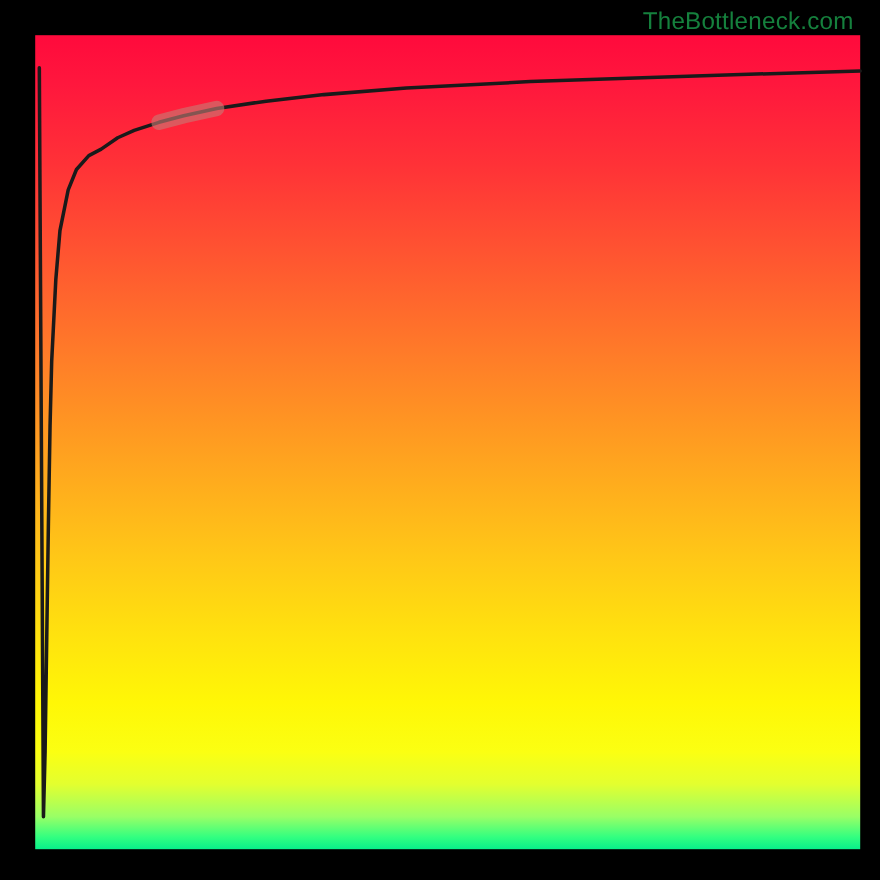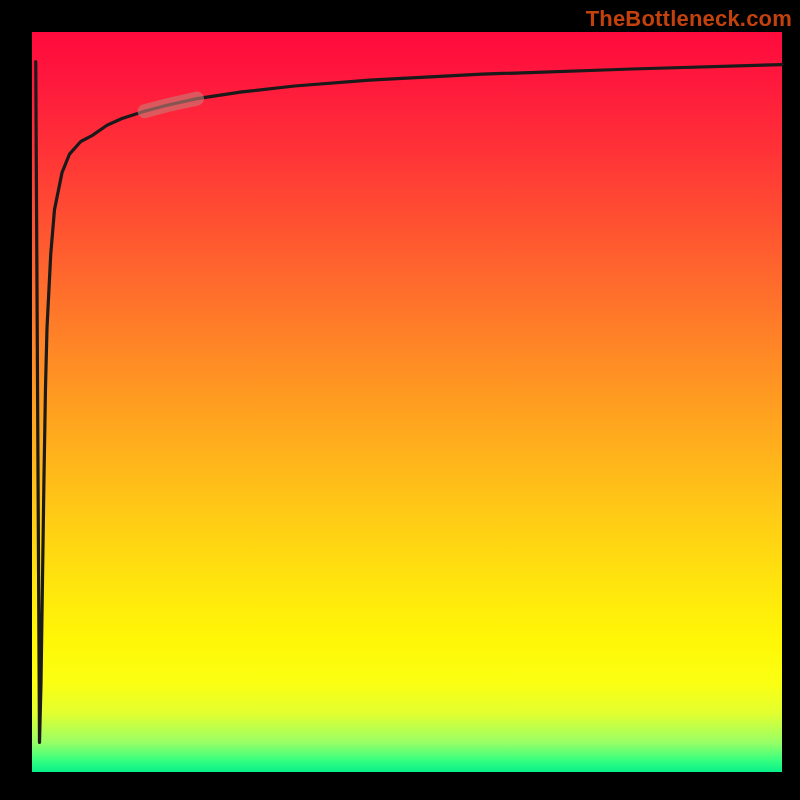--- a/index.html
+++ b/index.html
@@ -39,25 +39,25 @@
       #fbff12 88%,
       #e3ff2f 92%,
       #99ff66 96%,
       #33ff80 98.5%,
       #08f08a 100%
     );
   }
   .watermark {
     position: absolute;
     top: 6px;
-    right: 8px;
-    color: #c2410c;
+    right: 24px;
+    color: #15803d;
     font-size: 22px;
     letter-spacing: 0.2px;
-    font-weight: 700;
+    font-weight: 400;
   }
   svg.curve {
     position: absolute;
     left: 0;
     top: 0;
     width: 800px;
     height: 800px;
     pointer-events: none;
   }
 </style>

